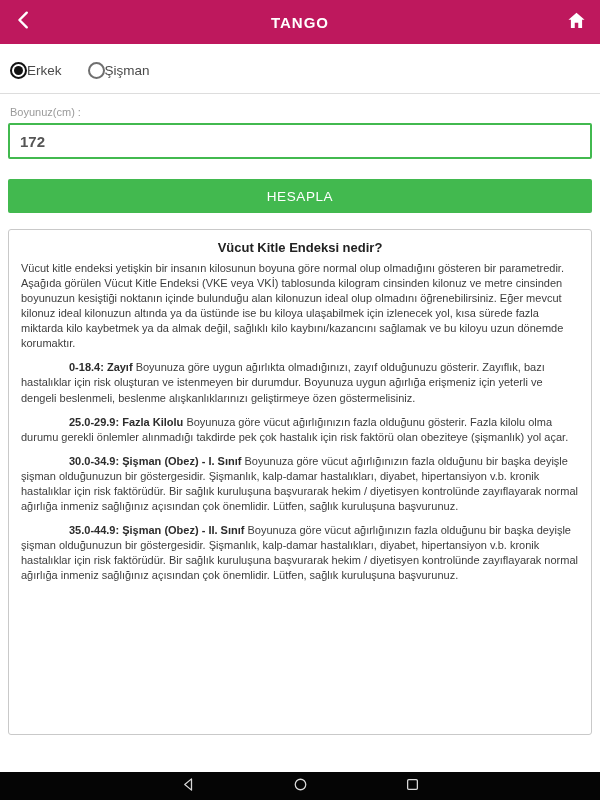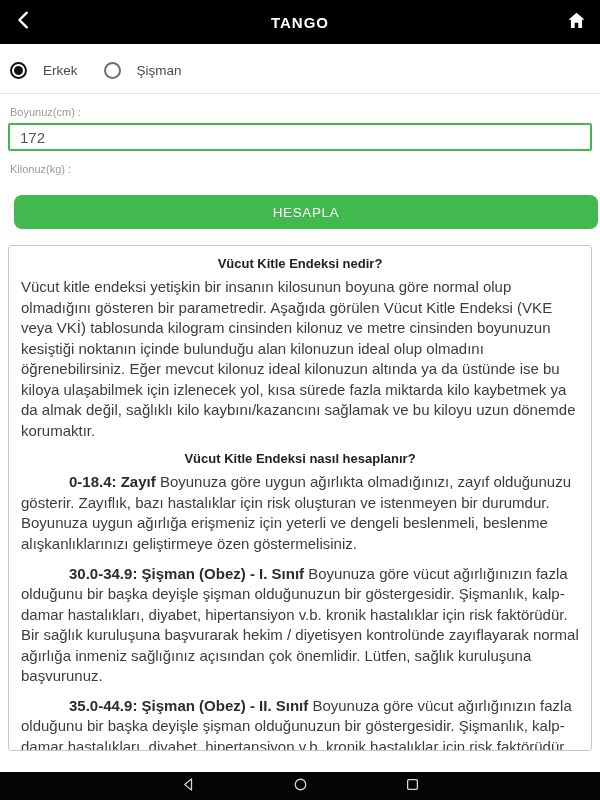--- a/index.html
+++ b/index.html
@@ -8,21 +8,21 @@
     font-family:"Liberation Sans", sans-serif;
     background:#ffffff;
     position:relative;
     overflow:hidden;
     color:#3a3a3a;
   }
   
   .app-header {
     position:relative;
     height:44px;
-    background:#000000;
+    background:#be185d;
     display:flex;
     align-items:center;
     justify-content:center;
   }
   .app-title {
     color:#fff;
     font-weight:bold;
     font-size:15px;
     letter-spacing:1px;
   }
@@ -36,52 +36,53 @@
   .hdr-btn.left { left:2px; }
   .hdr-btn.right { right:2px; }
   
   .gender-row {
     display:flex;
     align-items:center;
     gap:26px;
     margin:16px 10px 13px 10px;
     height:20px;
   }
-  .gender-opt { display:flex; align-items:center; gap:16px; cursor:pointer; }
+  .gender-opt { display:flex; align-items:center; gap:0; cursor:pointer; }
   .radio { width:17px; height:17px; border-radius:50%; position:relative; flex:0 0 auto; }
   .radio.sel { border:2px solid #121212; }
   .radio.sel::after { content:""; position:absolute; inset:2px; border-radius:50%; background:#121212; }
   .radio.unsel { border:2px solid #6f6f6f; }
   .gender-label { font-size:13.5px; color:#4a4a4a; }
   .divider { border-top:1px solid #ddd; }
   
   .field { margin:12px 8px 8px 8px; }
   .field-label { font-size:11px; color:#9a9a9a; display:block; padding-left:2px; }
   .field input {
     margin-top:5px;
     width:100%;
-    height:28px;
+    height:36px;
     border:2px solid #42B94F;
     border-radius:2px;
     padding:0 10px;
     font-size:15px;
     color:#555;
     font-family:"Liberation Sans", sans-serif;
     outline:none;
     background:#fff;
+    font-weight:bold;
   }
   
   .calc-btn {
     display:block;
-    margin:20px 8px 0 14px;
+    margin:20px 8px 0 8px;
     width:calc(100% - 16px);
     height:34px;
     background:#42B94F;
     border:none;
-    border-radius:8px;
+    border-radius:2px;
     color:#fff;
     font-size:13.5px;
     letter-spacing:0.6px;
     font-family:"Liberation Sans", sans-serif;
     cursor:pointer;
   }
   
   .info-box {
     margin:16px 8px 0 8px;
     border:1px solid #c9c9c9;
@@ -93,21 +94,21 @@
   }
   .info-heading {
     text-align:center;
     font-weight:bold;
     font-size:13px;
     color:#222;
     margin:10px 0 6px 0;
   }
   .info-heading.first { margin-top:2px; }
   .info-box p {
-    font-size:15px;
+    font-size:11px;
     line-height:1.37;
     color:#3d3d3d;
     margin-bottom:9px;
   }
   .range-label { font-weight:bold; color:#2c2c2c;padding-left:48px; }
   
   .nav-bar {
     position:absolute;
     left:0; right:0; bottom:0;
     height:28px;
@@ -153,34 +154,33 @@
 </div>
 
 <div class="divider"></div>
 
 <div class="field">
   <span class="field-label">Boyunuz(cm) :</span>
   <input type="text" value="172" style="">
 </div>
 
 <div class="field">
-  <span class="field-label">Kilonuz(kg) :</span>
 </div>
 
 <button class="calc-btn">HESAPLA</button>
 
 <div class="info-box">
   <div class="info-heading first">Vücut Kitle Endeksi nedir?</div>
   <p>Vücut kitle endeksi yetişkin bir insanın kilosunun boyuna göre normal olup olmadığını gösteren bir parametredir. Aşağıda görülen Vücut Kitle Endeksi (VKE veya VKİ) tablosunda kilogram cinsinden kilonuz ve metre cinsinden boyunuzun kesiştiği noktanın içinde bulunduğu alan kilonuzun ideal olup olmadını öğrenebilirsiniz. Eğer mevcut kilonuz ideal kilonuzun altında ya da üstünde ise bu kiloya ulaşabilmek için izlenecek yol, kısa sürede fazla miktarda kilo kaybetmek ya da almak değil, sağlıklı kilo kaybını/kazancını sağlamak ve bu kiloyu uzun dönemde korumaktır.</p>
 
-  <div class="info-heading">Vücut Kitle Endeksi nasıl hesaplanır?</div>
 
   <p><span class="range-label">0-18.4: Zayıf</span> <span>Boyunuza göre uygun ağırlıkta olmadığınızı, zayıf olduğunuzu gösterir. Zayıflık, bazı hastalıklar için risk oluşturan ve istenmeyen bir durumdur. Boyunuza uygun ağırlığa erişmeniz için yeterli ve dengeli beslenmeli, beslenme alışkanlıklarınızı geliştirmeye özen göstermelisiniz.</span></p>
 
 
+  <p><span class="range-label">25.0-29.9: Fazla Kilolu</span> <span>Boyunuza göre vücut ağırlığınızın fazla olduğunu gösterir. Fazla kilolu olma durumu gerekli önlemler alınmadığı takdirde pek çok hastalık için risk faktörü olan obeziteye (şişmanlık) yol açar.</span></p>
 
   <p><span class="range-label">30.0-34.9: Şişman (Obez) - I. Sınıf</span> <span>Boyunuza göre vücut ağırlığınızın fazla olduğunu bir başka deyişle şişman olduğunuzun bir göstergesidir. Şişmanlık, kalp-damar hastalıkları, diyabet, hipertansiyon v.b. kronik hastalıklar için risk faktörüdür. Bir sağlık kuruluşuna başvurarak hekim / diyetisyen kontrolünde zayıflayarak normal ağırlığa inmeniz sağlığınız açısından çok önemlidir. Lütfen, sağlık kuruluşuna başvurunuz.</span></p>
 
   <p><span class="range-label">35.0-44.9: Şişman (Obez) - II. Sınıf</span> <span>Boyunuza göre vücut ağırlığınızın fazla olduğunu bir başka deyişle şişman olduğunuzun bir göstergesidir. Şişmanlık, kalp-damar hastalıkları, diyabet, hipertansiyon v.b. kronik hastalıklar için risk faktörüdür. Bir sağlık kuruluşuna başvurarak hekim / diyetisyen kontrolünde zayıflayarak normal ağırlığa inmeniz sağlığınız açısından çok önemlidir. Lütfen, sağlık kuruluşuna başvurunuz.</span></p>
 </div>
 
 <div class="nav-bar">
   <div class="nav-btn">
     <span>
       <svg width="15" height="15" viewBox="0 0 20 20">

